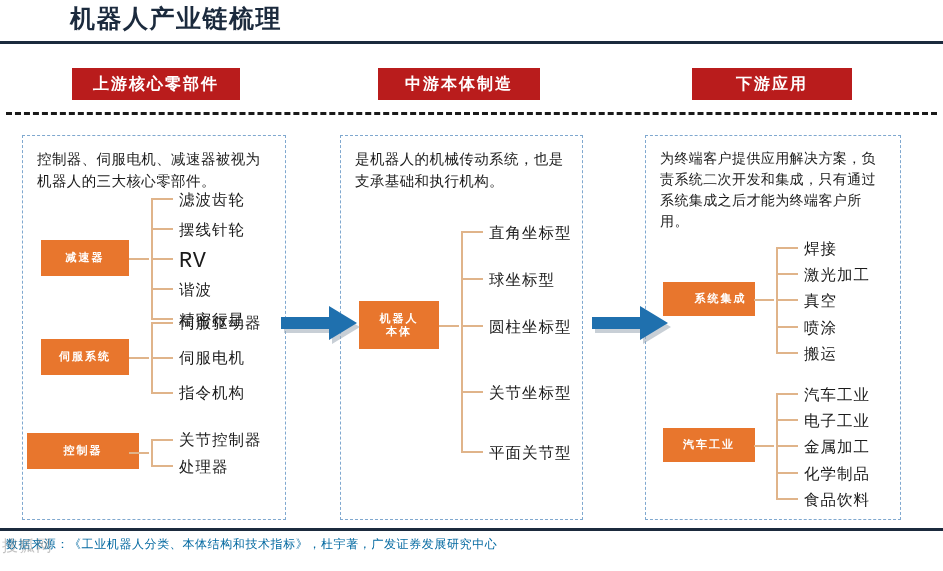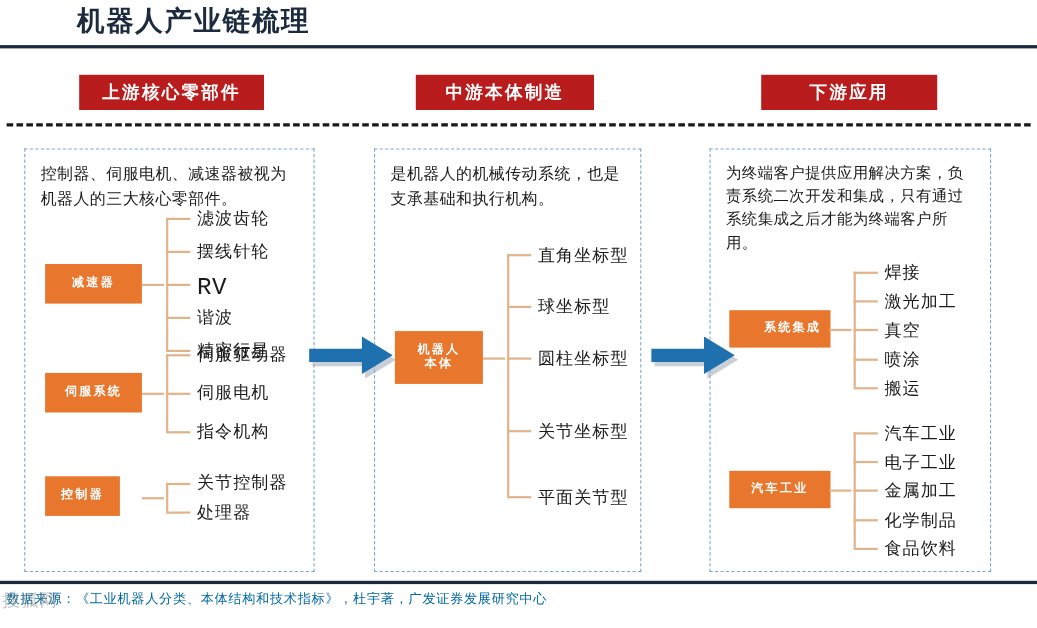--- a/index.html
+++ b/index.html
@@ -195,21 +195,21 @@
       <div class="spine"></div>
       <div class="trunk" style="left:-22px; top:35px;"></div>
       <div class="stub" style="top:0px;"></div>
       <div class="stub" style="top:35px;"></div>
       <div class="stub" style="top:70px;"></div>
     </div>
     <div class="leaf" style="left:156px; top:179px;">伺服驱动器</div>
     <div class="leaf" style="left:156px; top:214px;">伺服电机</div>
     <div class="leaf" style="left:156px; top:249px;">指令机构</div>
 
-    <div class="node-box" style="left:18px; top:297px; width:68px; height:36px;">控制器</div>
+    <div class="node-box" style="left:4px; top:297px; width:112px; height:36px;">控制器</div>
     <div class="bracket" style="left:128px; top:303px; height:26px;">
       <div class="spine"></div>
       <div class="trunk" style="left:-22px; top:13px;"></div>
       <div class="stub" style="top:0px;"></div>
       <div class="stub" style="top:26px;"></div>
     </div>
     <div class="leaf" style="left:156px; top:296px;">关节控制器</div>
     <div class="leaf" style="left:156px; top:323px;">处理器</div>
   </div>
 

